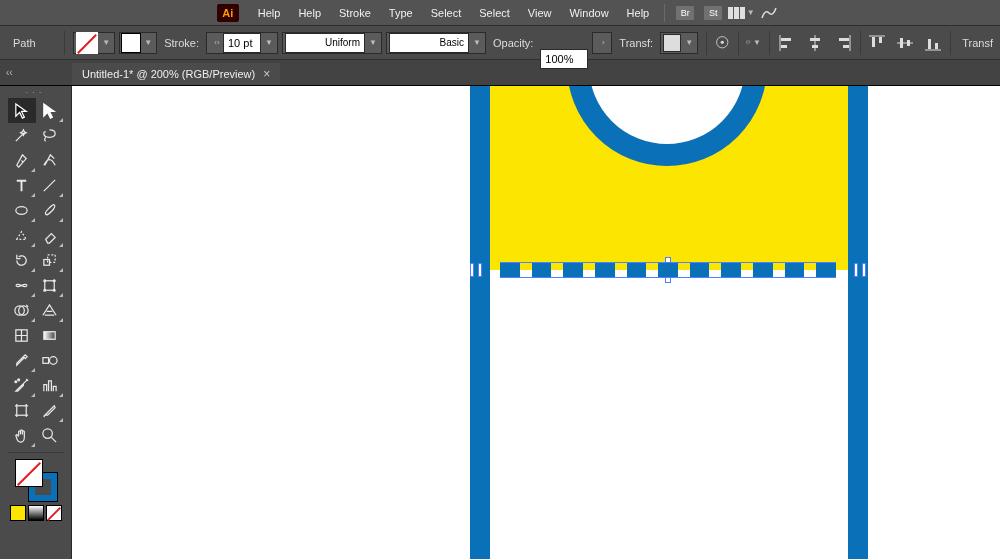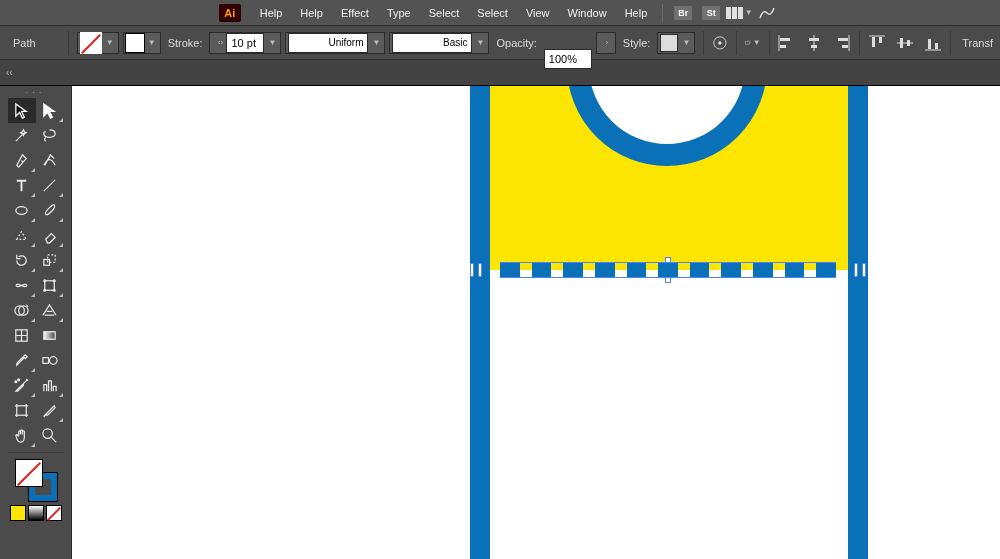--- a/index.html
+++ b/index.html
@@ -17,21 +17,21 @@
     --select:#4f80ff;
   }
   *{box-sizing:border-box;user-select:none;}
   html,body{margin:0;padding:0;width:1000px;height:559px;overflow:hidden;font-family:"Segoe UI",Arial,sans-serif;font-size:11px;color:var(--text);background:var(--bg-dark);}
   
   .menubar{height:26px;background:var(--bg-menu);display:flex;align-items:center;padding:0 20px;border-bottom:1px solid var(--border-dk);justify-content:center;}
   .ai-logo{width:22px;height:18px;background:#310000;color:#ff9a00;font-weight:700;font-size:11px;display:flex;align-items:center;justify-content:center;border-radius:2px;margin-right:10px;}
   .menu-item{padding:0 9px;height:100%;display:flex;align-items:center;color:var(--text);cursor:default;}
   .menu-sep{width:1px;height:18px;background:var(--border-lt);margin:0 6px;}
   .menu-icon{width:22px;height:18px;display:flex;align-items:center;justify-content:center;margin:0 3px;}
-  .sq-icon{width:18px;height:14px;background:#717171;color:#fff;font-size:9px;font-weight:700;display:flex;align-items:center;justify-content:center;border-radius:1px;}
+  .sq-icon{width:18px;height:14px;background:#717171;color:#fff;font-size:9px;font-weight:400;display:flex;align-items:center;justify-content:center;border-radius:1px;}
   .layout-icon{display:flex;gap:1px;}
   .layout-icon div{width:5px;height:12px;background:#e0e0e0;}
   .chev{font-size:8px;color:#bbb;margin-left:2px;}
   
   .ctrlbar{height:34px;background:var(--bg-panel);border-bottom:1px solid var(--border-dk);display:flex;align-items:center;padding:0 4px;gap:4px;font-size:11px;color:var(--text-dim);}
   .ctrl-label{color:#ddd;margin:0 3px;}
   .swatch{width:22px;height:22px;position:relative;}
   .swatch::before{content:"";position:absolute;inset:0;background:#fff;}
   .swatch.nostroke::after{content:"";position:absolute;left:-2px;right:-2px;top:50%;height:2px;background:#e02020;transform:rotate(-45deg);}
   .swatch.bluebox{background:var(--accent-blue);border:3px solid #fff;outline:1px solid #000;}
@@ -84,21 +84,21 @@
   .handle{position:absolute;width:6px;height:6px;background:#fff;border:1px solid var(--select);}
   .whandle{position:absolute;width:4px;height:14px;background:#fff;border:1px solid var(--select);}
 </style>
 </head>
 <body>
 
 <div class="menubar">
   <div class="ai-logo">Ai</div>
   <div class="menu-item">Help</div>
   <div class="menu-item">Help</div>
-  <div class="menu-item">Effect</div>
+  <div class="menu-item">Stroke</div>
   <div class="menu-item">Type</div>
   <div class="menu-item">Select</div>
   <div class="menu-item">Select</div>
   <div class="menu-item">View</div>
   <div class="menu-item">Window</div>
   <div class="menu-item">Help</div>
   <div class="menu-sep"></div>
   <div class="menu-icon">
       <div class="sq-icon">Br</div>
     </div>
@@ -149,21 +149,21 @@
     <div class="profile-box">Basic</div>
     <span class="chev">▼</span>
   </div>
 
   <span class="ctrl-label">Opacity:</span>
   <div class="field w60">100%</div>
   <div class="dd">
       <span class="chev">›</span>
     </div>
 
-  <span class="ctrl-label">Style:</span>
+  <span class="ctrl-label">Transf:</span>
   <div class="dd">
     <div class="gray-sw"></div>
       <span class="chev">▼</span>
   </div>
 
   <div class="btn-sep"></div>
   <div class="ci">
     <svg viewBox="0 0 18 18">
         <circle cx="9" cy="9" r="7" stroke="#ddd" fill="none"></circle>
         <circle cx="9" cy="9" r="2" fill="#ddd"></circle>
@@ -227,20 +227,24 @@
       </div>
   </div>
   <div class="btn-sep"></div>
   <span class="ctrl-label">Transf</span>
 </div>
 
 <div class="tabbar">
   <div class="tab-gutter">
       <span class="chev2">‹‹</span>
     </div>
+  <div class="doctab">
+    <span>Untitled-1* @ 200% (RGB/Preview)</span>
+    <span class="close">×</span>
+  </div>
 </div>
 
 <div class="main">
 
   <div class="toolpanel">
     <div class="tool-hdr">···</div>
     <div class="toolgrid">
       <div class="tool selected">
           <svg viewBox="0 0 18 18">
             <path d="M3 2 L3 15 L7 11 L10 17 L12 16 L9 10 L14 10 Z" fill="#111" stroke="#fff"></path>

